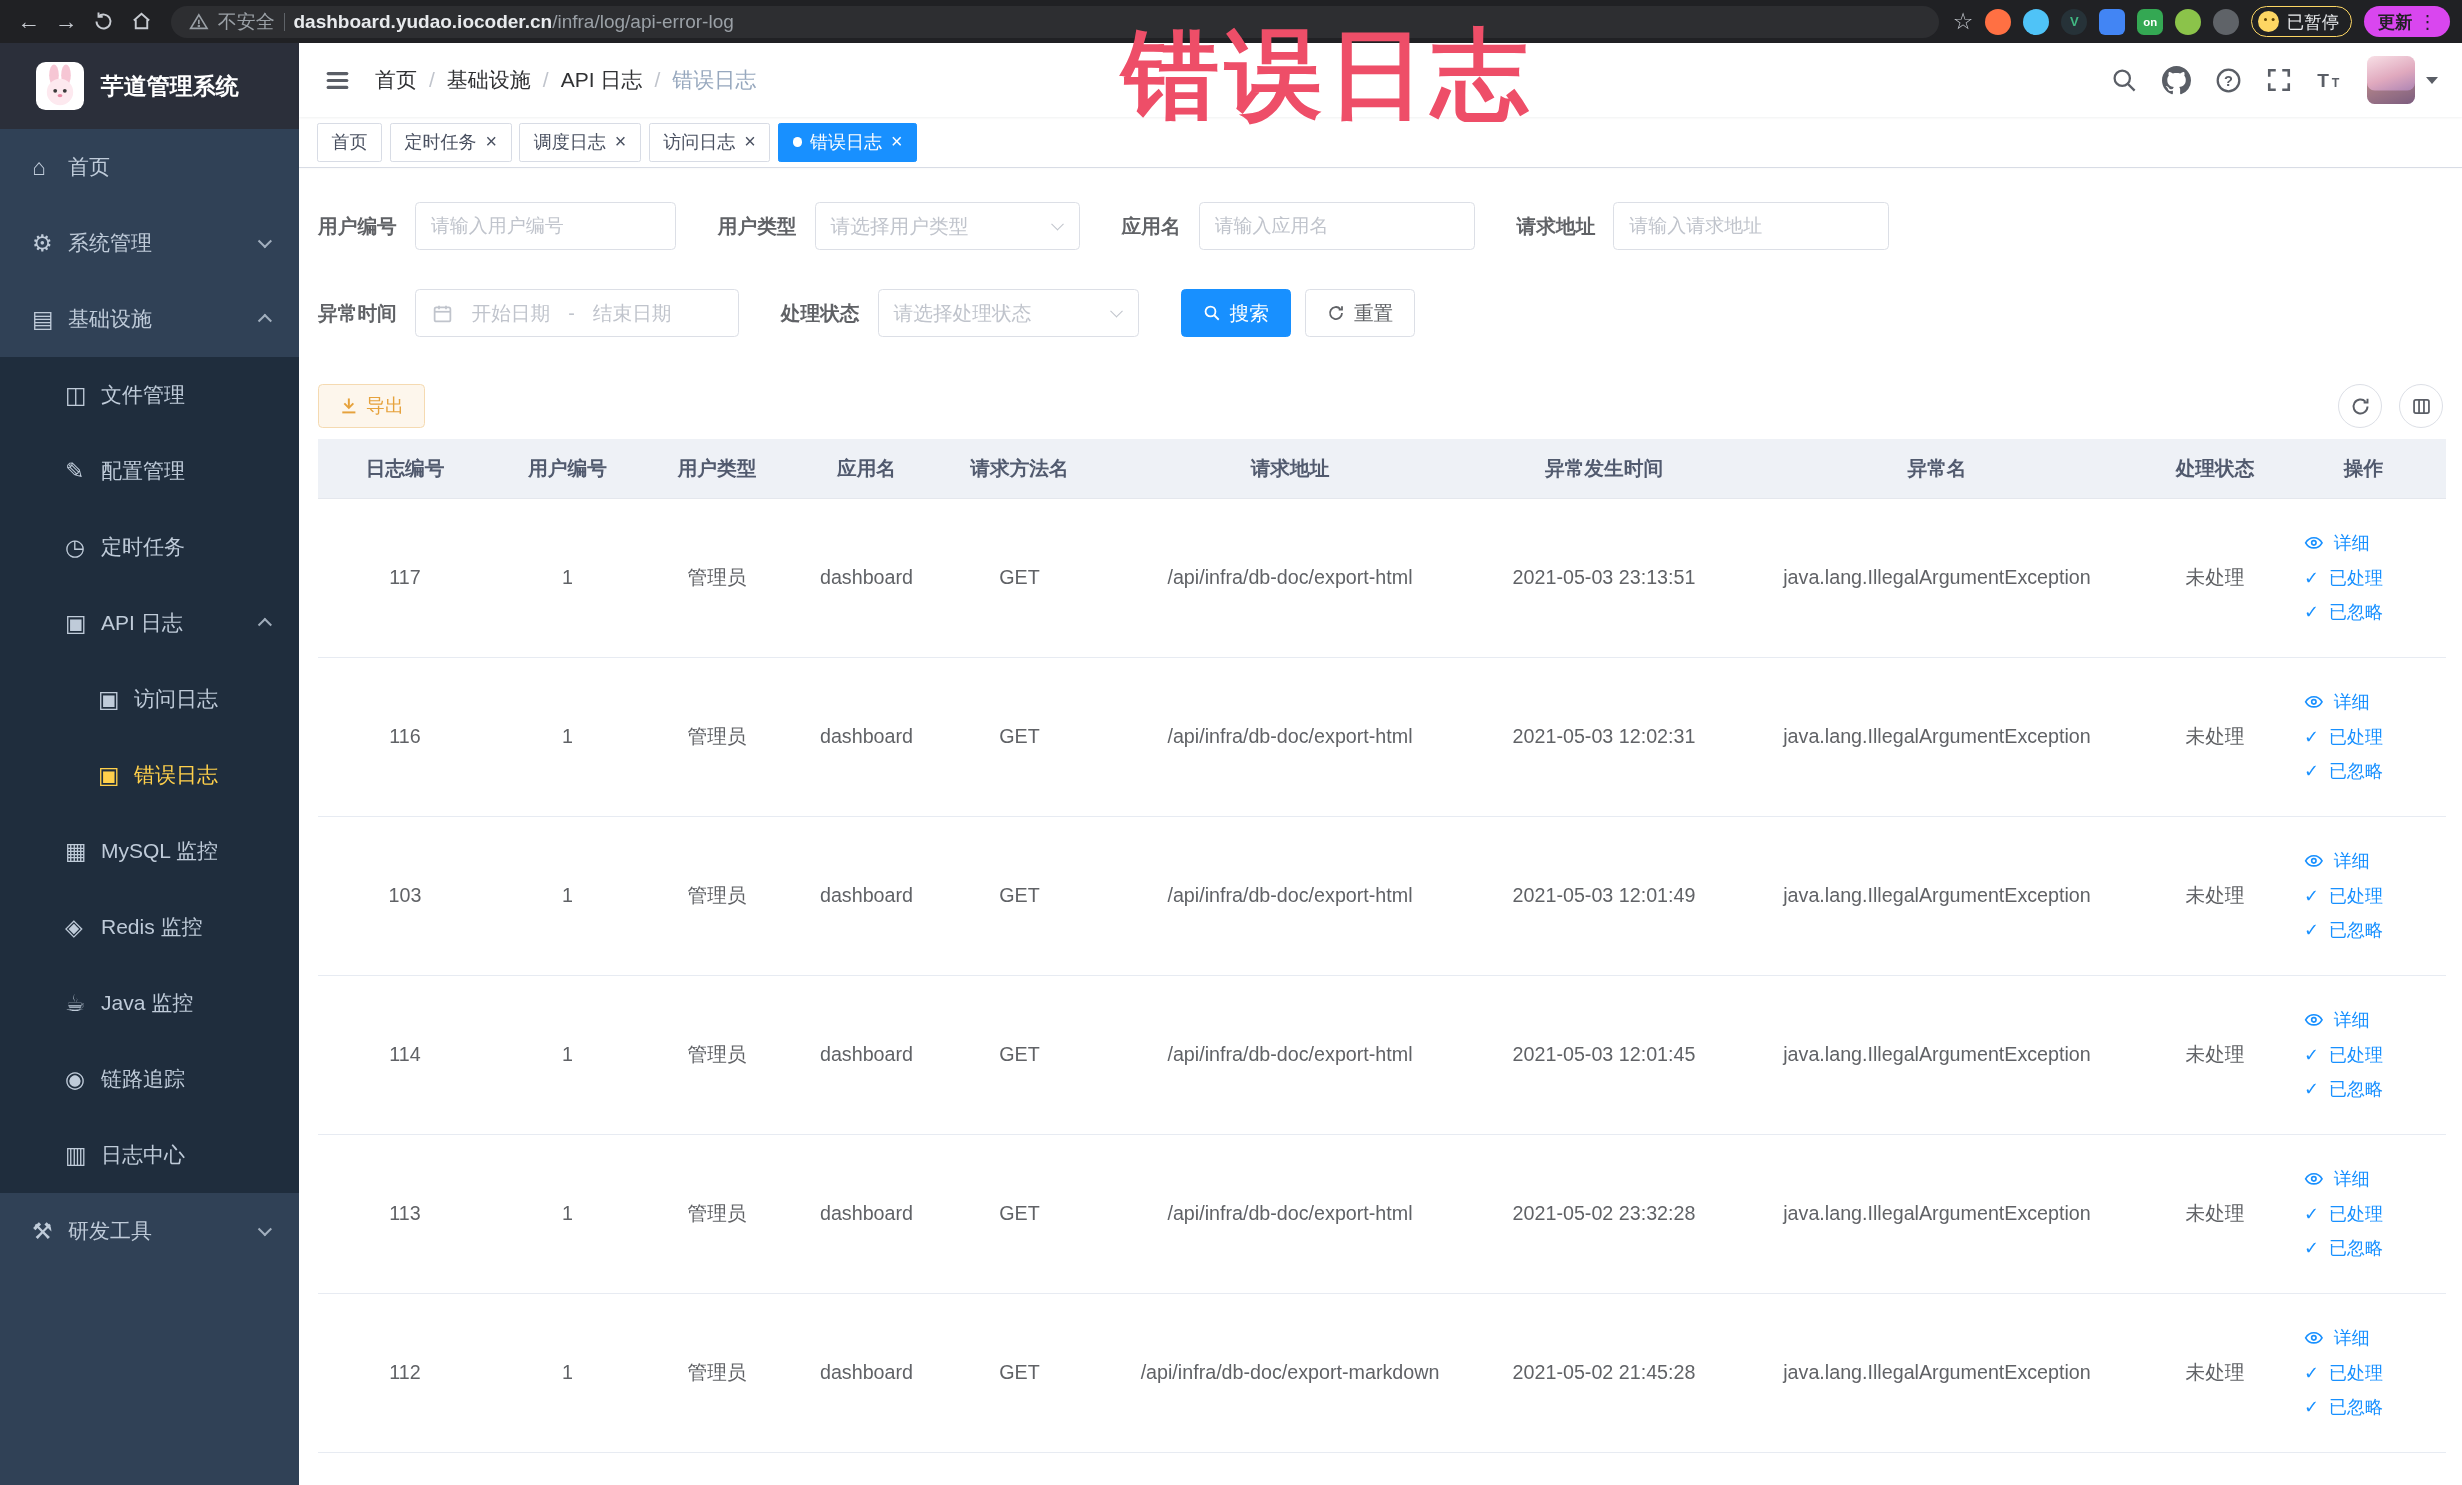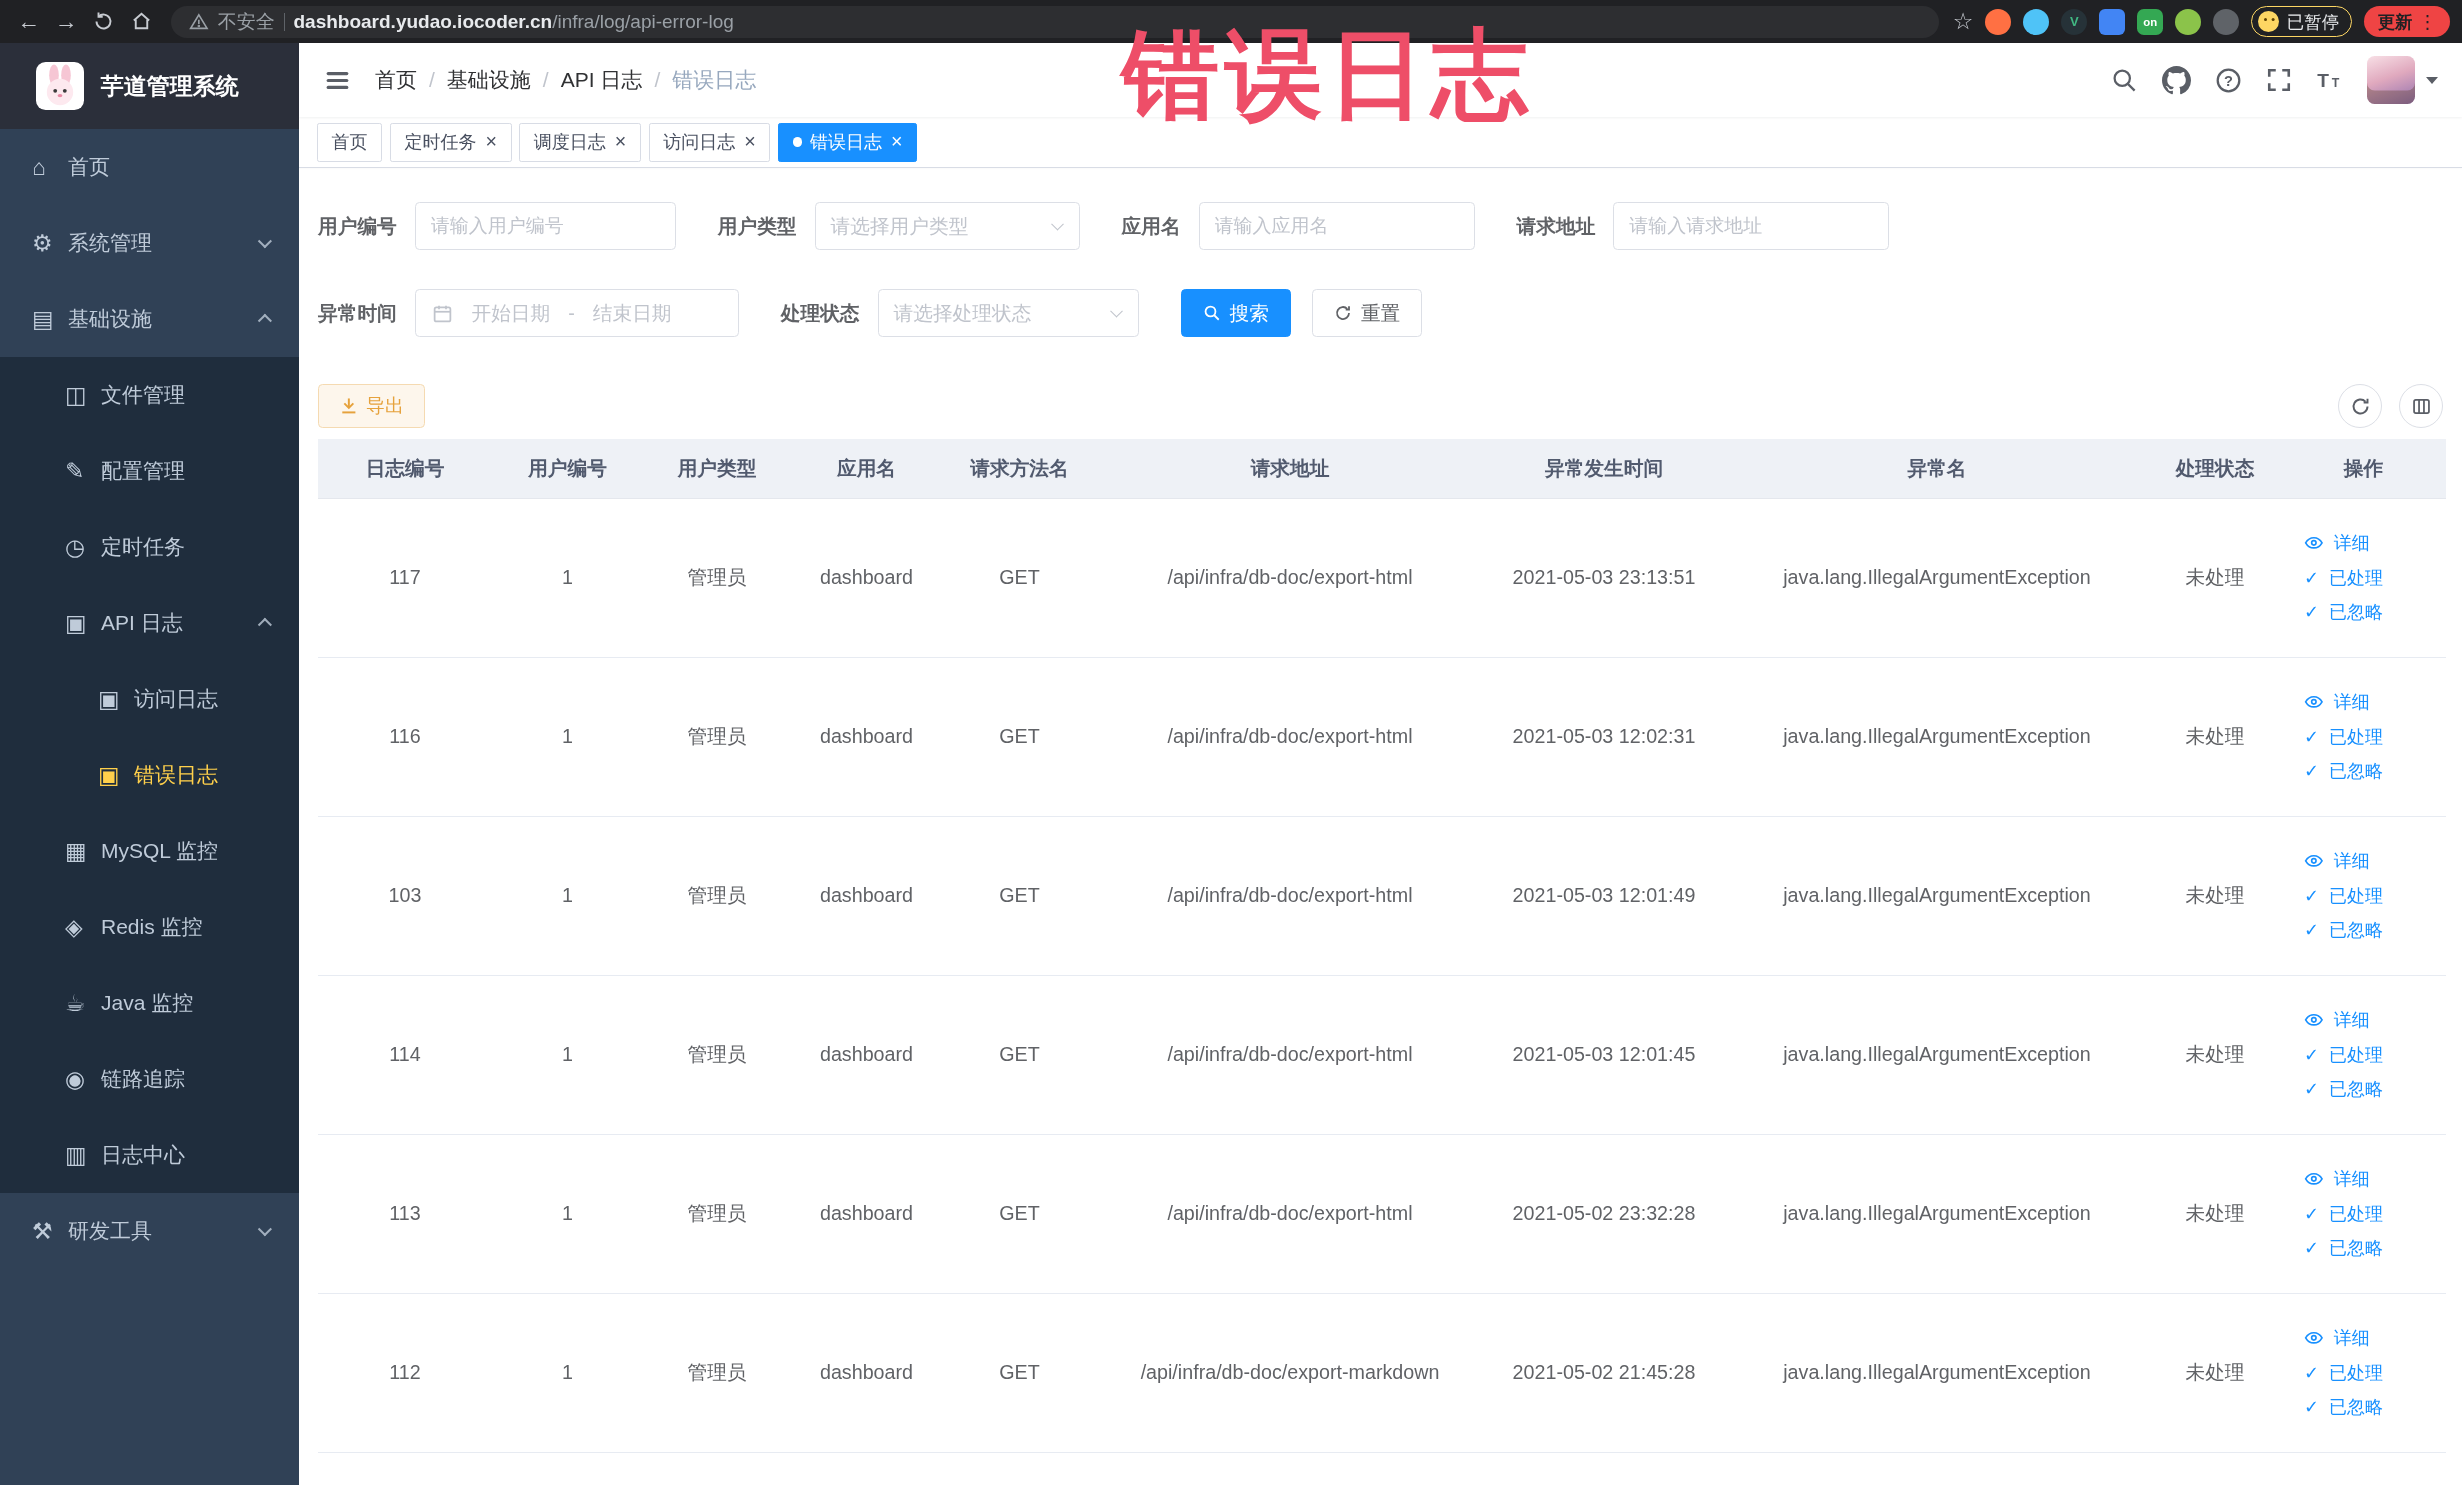--- a/index.html
+++ b/index.html
@@ -19,21 +19,21 @@
   .chrome-right { display:flex; align-items:center; gap:12px; flex-shrink:0; }
   .star { font-size:23px; color:#c7cbd1; }
   .ext { width:26px; height:26px; border-radius:50%; display:inline-flex; align-items:center; justify-content:center; font-size:13px; font-weight:700; color:#fff; flex-shrink:0; }
   .ext.c1 { background:#ff7043; } .ext.c2 { background:#4fc3f7; }
   .ext.c3 { background:#263238; color:#41b883; } .ext.c4 { background:#4285f4; border-radius:6px; }
   .ext.c5 { background:#34a853; border-radius:6.8px; font-size:11.4px; } .ext.c6 { background:#8bc34a; }
   .ext.c7 { background:#5f6368; }
   .paused-pill { display:flex; align-items:center; gap:7.6px; border:1.5px solid #fdd663; border-radius:16.7px; padding:2.3px 12px 2.3px 6px; color:#e8eaed; font-size:17.4px; white-space:nowrap; }
   .face { width:21px; height:21px; border-radius:50%; background:#fdd663; position:relative; }
   .face:before { content:""; position:absolute; left:5.3px; top:6.8px; width:3px; height:3px; border-radius:50%; background:#5f4200; box-shadow:7.6px 0 0 #5f4200; }
-  .update-pill { display:flex; align-items:center; gap:6px; background:#ef4444; color:#202124; border-radius:16.7px; padding:3.8px 13.6px; font-size:17.4px; font-weight:700; white-space:nowrap; }
+  .update-pill { display:flex; align-items:center; gap:6px; background:#d946ef; color:#202124; border-radius:16.7px; padding:3.8px 13.6px; font-size:17.4px; font-weight:700; white-space:nowrap; }
   .kebab { color:#202124; font-size:18px; font-weight:400; }
 
   
   .app { display:flex; height:1443px; }
   .sidebar { width:299px; background:var(--sidebar-bg); flex-shrink:0; overflow:hidden; }
   .logo-row { height:86px; background:#2b2f3a; display:flex; align-items:center; padding-left:36px; gap:16.7px; }
   .logo-title { color:#fff; font-size:23px; font-weight:700; }
   .menu-item { height:76px; display:flex; align-items:center; color:#bfcbd9; font-size:21px; cursor:pointer; position:relative; white-space:nowrap; }
   .menu-item.lv1 { padding-left:32px; }
   .menu-item.lv2 { padding-left:65px; }
@@ -75,21 +75,21 @@
   .fitem { display:flex; align-items:center; margin-right:42px; }
   .flabel { font-size:19.7px; color:#606266; font-weight:700; margin-right:18px; white-space:nowrap; }
   .finput { height:48px; border:0.8px solid #dcdfe6; border-radius:4.5px; padding:0 15px; font-size:19px; color:#606266; outline:none; font-family:inherit; }
   .finput::placeholder { color:#c0c4cc; }
   .select { position:relative; display:flex; align-items:center; height:48px; border:0.8px solid #dcdfe6; border-radius:4.5px; padding:0 42px 0 15px; font-size:19.7px; color:#c0c4cc; cursor:pointer; }
   .sel-chev { position:absolute; right:16.7px; top:50%; width:9px; height:9px; border-right:1.9px solid #c0c4cc; border-bottom:1.9px solid #c0c4cc; transform:translateY(-70%) rotate(45deg); }
   .dates { display:flex; align-items:center; gap:18px; height:48px; border:0.8px solid #dcdfe6; border-radius:4.5px; padding:0 16.7px; color:#c0c4cc; font-size:19.7px; cursor:pointer; }
   .cal { display:flex; color:#c0c4cc; }
   .w345{width:261px} .w350{width:265px} .w365{width:276px} .w455{width:324px}
   .btn { height:48px; border-radius:4.5px; font-size:19.7px; display:inline-flex; align-items:center; gap:9px; padding:0 21px; cursor:pointer; border:0.8px solid transparent; font-family:inherit; }
-  .btn.primary { background:var(--primary); border-color:var(--primary); color:#fff; margin-right:21px; }
+  .btn.primary { background:var(--primary); border-color:var(--primary); color:#fff; margin-right:14px; }
   .btn.plain { background:#fff; border-color:#dcdfe6; color:#606266; }
 
   
   .table-toolbar { display:flex; align-items:center; margin-top:47px; }
   .btn.warn-plain { height:44px; background:#fdf6ec; border-color:#f5dab1; color:var(--warning); font-size:19px; padding:0 19.7px; gap:7.6px; }
   .tool-circles { margin-left:auto; display:flex; gap:16.7px; }
   .circle-btn { width:44px; height:44px; border-radius:50%; border:0.8px solid #dcdfe6; background:#fff; color:#5a5e66; display:flex; align-items:center; justify-content:center; cursor:pointer; }
 
   
   .grid { margin-top:11.4px; width:100%; border-collapse:collapse; table-layout:fixed; }

